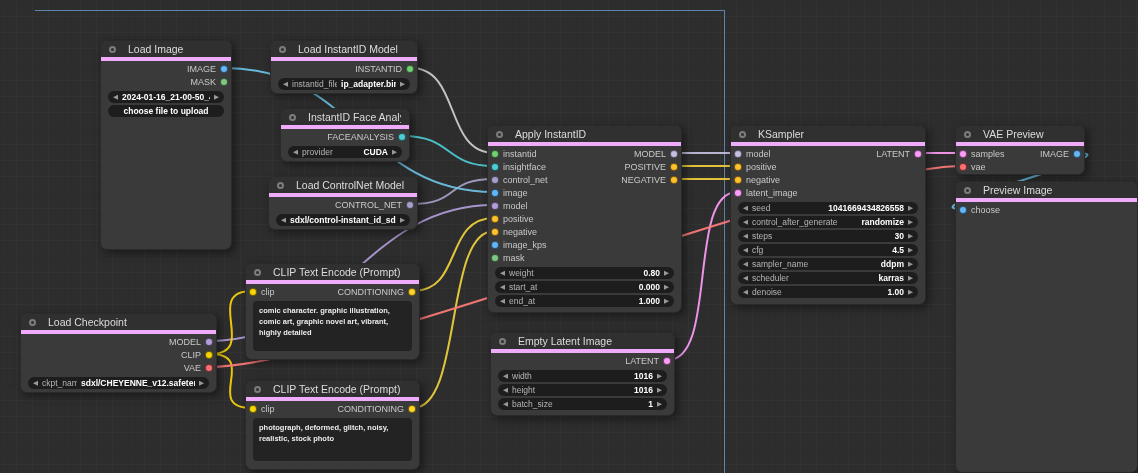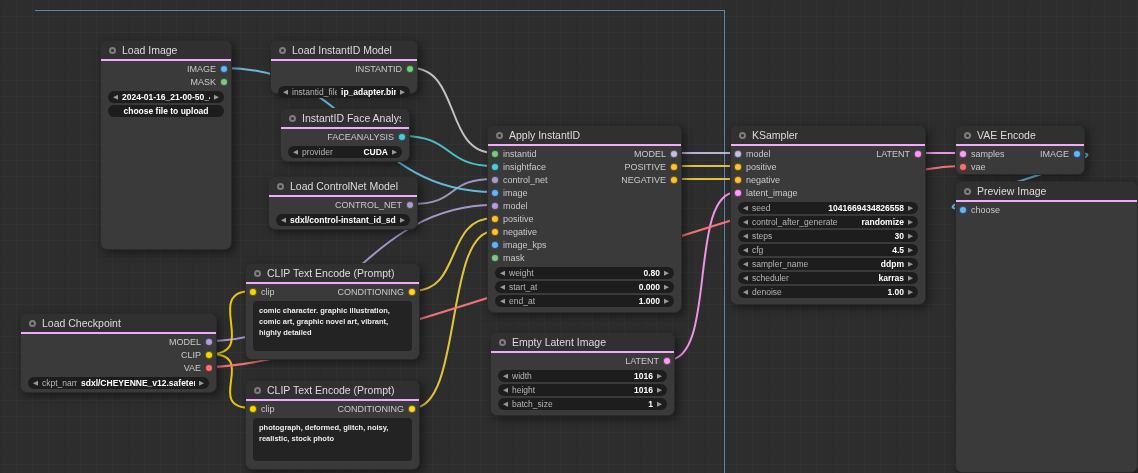--- a/index.html
+++ b/index.html
@@ -25,22 +25,22 @@
   #link-layer path { opacity:0.92; }
 
   #nodes-layer { position:absolute; left:0; top:0; width:100%; height:100%; z-index:2; }
 
   .node {
     position:absolute; background:#3a3a3a; border:1px solid #2a2a2a; border-radius:7px;
     box-shadow:3px 3px 9px rgba(0,0,0,0.45);
   }
   .ntitle {
     height:20px; background:#303030; border-radius:6px 6px 0 0;
-    display:flex; align-items:center; gap:6px; padding:0 8px;
-    border-bottom:2px solid #f0abfc;
+    display:flex; align-items:center; gap:12px; padding:0 8px;
+    border-bottom:4px solid #f0abfc;
   }
   .tdot { width:7px; height:7px; border-radius:50%; border:2px solid #7d7d7d; flex:none; }
   .ttext { font-size:10.5px; color:#dcdcdc; white-space:nowrap; overflow:hidden; }
 
   .slot { position:absolute; height:12px; display:flex; align-items:center; gap:4px;
           font-size:9px; color:#c9c9c9; white-space:nowrap; }
   .slot.in  { left:3px; }
   .slot.out { right:3px; }
   .sdot { width:8px; height:8px; border-radius:50%; border:1px solid rgba(0,0,0,0.55); flex:none; }
 
@@ -113,21 +113,21 @@
       </div>
       <div class="node" style="left: 270px; top: 40px; width: 148px; height: 54px;">
         <div class="ntitle">
           <span class="tdot"></span>
           <span class="ttext">Load InstantID Model</span>
         </div>
         <div class="slot out" style="top: 22px;">
           <span class="slabel">INSTANTID</span>
           <span class="sdot" style="background: rgb(114, 207, 114);"></span>
         </div>
-        <div class="widget" style="top: 37px; margin-top: 8px;">
+        <div class="widget" style="top: 37px;">
           <span class="warrow">◀</span>
           <span class="wname">instantid_file</span>
           <span class="wval">ip_adapter.bin</span>
           <span class="warrow">▶</span>
         </div>
       </div>
       <div class="node" style="left: 280px; top: 108px; width: 130px; height: 54px;">
         <div class="ntitle">
           <span class="tdot"></span>
           <span class="ttext">InstantID Face Analysis</span>
@@ -376,21 +376,21 @@
         <div class="widget" style="top: 160px;">
           <span class="warrow">◀</span>
           <span class="wname">denoise</span>
           <span class="wval">1.00</span>
           <span class="warrow">▶</span>
         </div>
       </div>
       <div class="node" style="left: 955px; top: 125px; width: 130px; height: 50px;">
         <div class="ntitle">
           <span class="tdot"></span>
-          <span class="ttext">VAE Encode</span>
+          <span class="ttext">VAE Preview</span>
         </div>
         <div class="slot in" style="top: 22px;">
           <span class="sdot" style="background: rgb(255, 156, 249);"></span>
           <span class="slabel">samples</span>
         </div>
         <div class="slot in" style="top: 35px;">
           <span class="sdot" style="background: rgb(255, 110, 110);"></span>
           <span class="slabel">vae</span>
         </div>
         <div class="slot out" style="top: 22px;">

